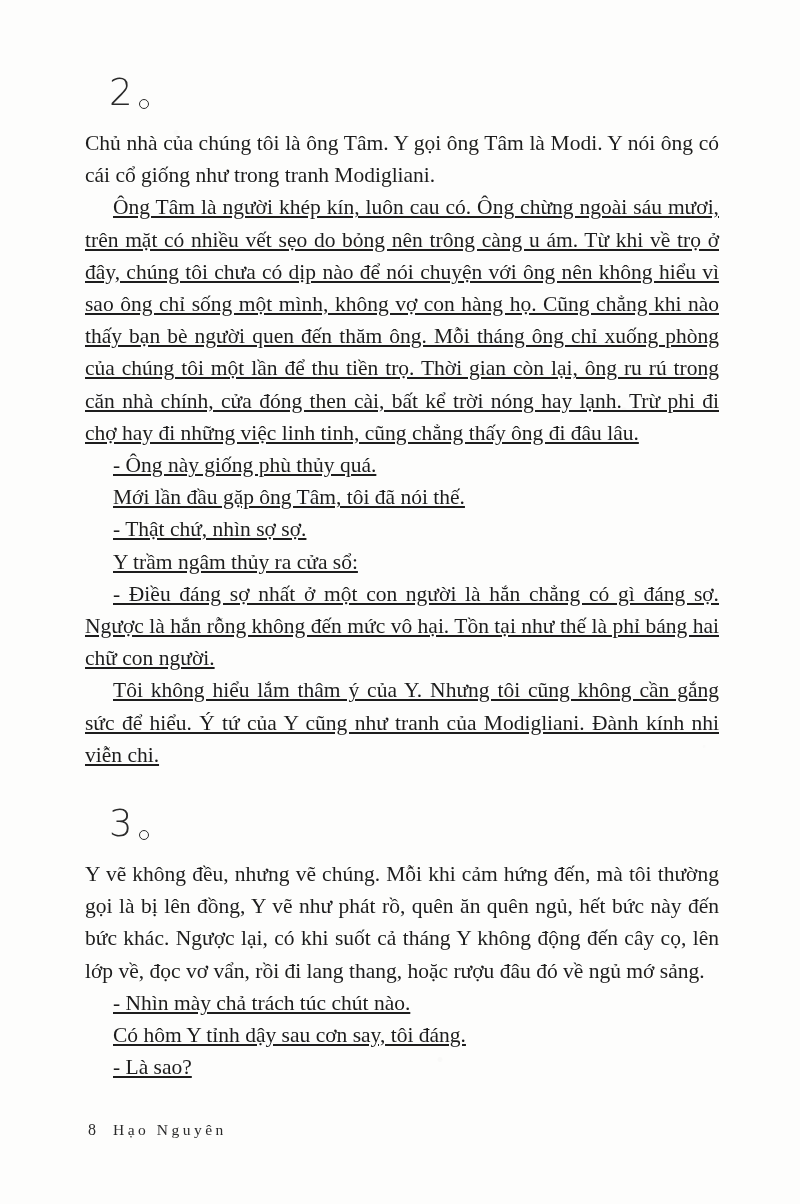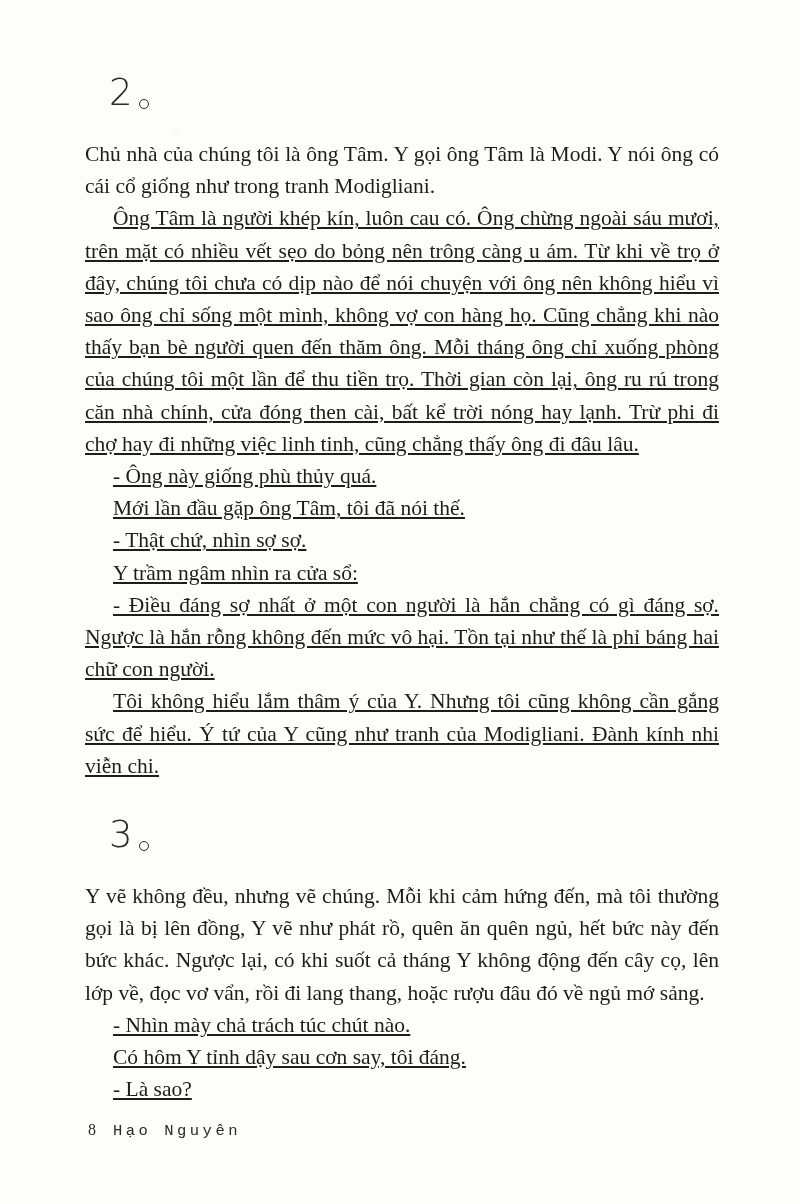--- a/index.html
+++ b/index.html
@@ -41,21 +41,21 @@
   }
   .heading-dot {
     display: inline-block;
     width: 8px;
     height: 8px;
     border: 1.6px solid #2b2b2b;
     border-radius: 50%;
     margin: 0 0 2px 5px;
   }
   .section-body {
-    margin-top: 27px;
+    margin-top: 16px;
   }
   .section-body + .section-heading {
     margin-top: 34px;
   }
   p.para {
     margin: 0;
     font-size: 21.5px;
     line-height: 32.2px;
     text-align: justify;
     color: #1d1d1d;
@@ -74,41 +74,40 @@
     color: #2a2a2a;
   }
   .footer .page-num {
     font-size: 16px;
     letter-spacing: 1px;
   }
   .footer .author {
     font-size: 15.5px;
     letter-spacing: 3.5px;
     margin-left: 16px;
-    font-family: Liberation Mono, monospace;
   }
 </style>
 </head>
 <body>
 
 <div class="page">
   <div class="content">
 
     <div class="section-heading">
       <span>2</span>
         <span class="heading-dot"></span>
     </div>
 
     <div class="section-body">
       <p class="para">Chủ nhà của chúng tôi là ông Tâm. Y gọi ông Tâm là Modi. Y nói ông có cái cổ giống như trong tranh Modigliani.</p>
       <p class="para indent">Ông Tâm là người khép kín, luôn cau có. Ông chừng ngoài sáu mươi, trên mặt có nhiều vết sẹo do bỏng nên trông càng u ám. Từ khi về trọ ở đây, chúng tôi chưa có dịp nào để nói chuyện với ông nên không hiểu vì sao ông chỉ sống một mình, không vợ con hàng họ. Cũng chẳng khi nào thấy bạn bè người quen đến thăm ông. Mỗi tháng ông chỉ xuống phòng của chúng tôi một lần để thu tiền trọ. Thời gian còn lại, ông ru rú trong căn nhà chính, cửa đóng then cài, bất kể trời nóng hay lạnh. Trừ phi đi chợ hay đi những việc linh tinh, cũng chẳng thấy ông đi đâu lâu.</p>
       <p class="para indent">- Ông này giống phù thủy quá.</p>
       <p class="para indent">Mới lần đầu gặp ông Tâm, tôi đã nói thế.</p>
       <p class="para indent">- Thật chứ, nhìn sợ sợ.</p>
-      <p class="para indent">Y trầm ngâm nhìn ra cửa sổ:</p>
+      <p class="para indent">Y trầm ngâm thủy ra cửa sổ:</p>
       <p class="para indent">- Điều đáng sợ nhất ở một con người là hắn chẳng có gì đáng sợ. Ngược là hắn rỗng không đến mức vô hại. Tồn tại như thế là phỉ báng hai chữ con người.</p>
       <p class="para indent">Tôi không hiểu lắm thâm ý của Y. Nhưng tôi cũng không cần gắng sức để hiểu. Ý tứ của Y cũng như tranh của Modigliani. Đành kính nhi viễn chi.</p>
     </div>
 
     <div class="section-heading">
       <span>3</span>
         <span class="heading-dot"></span>
     </div>
 
     <div class="section-body">

